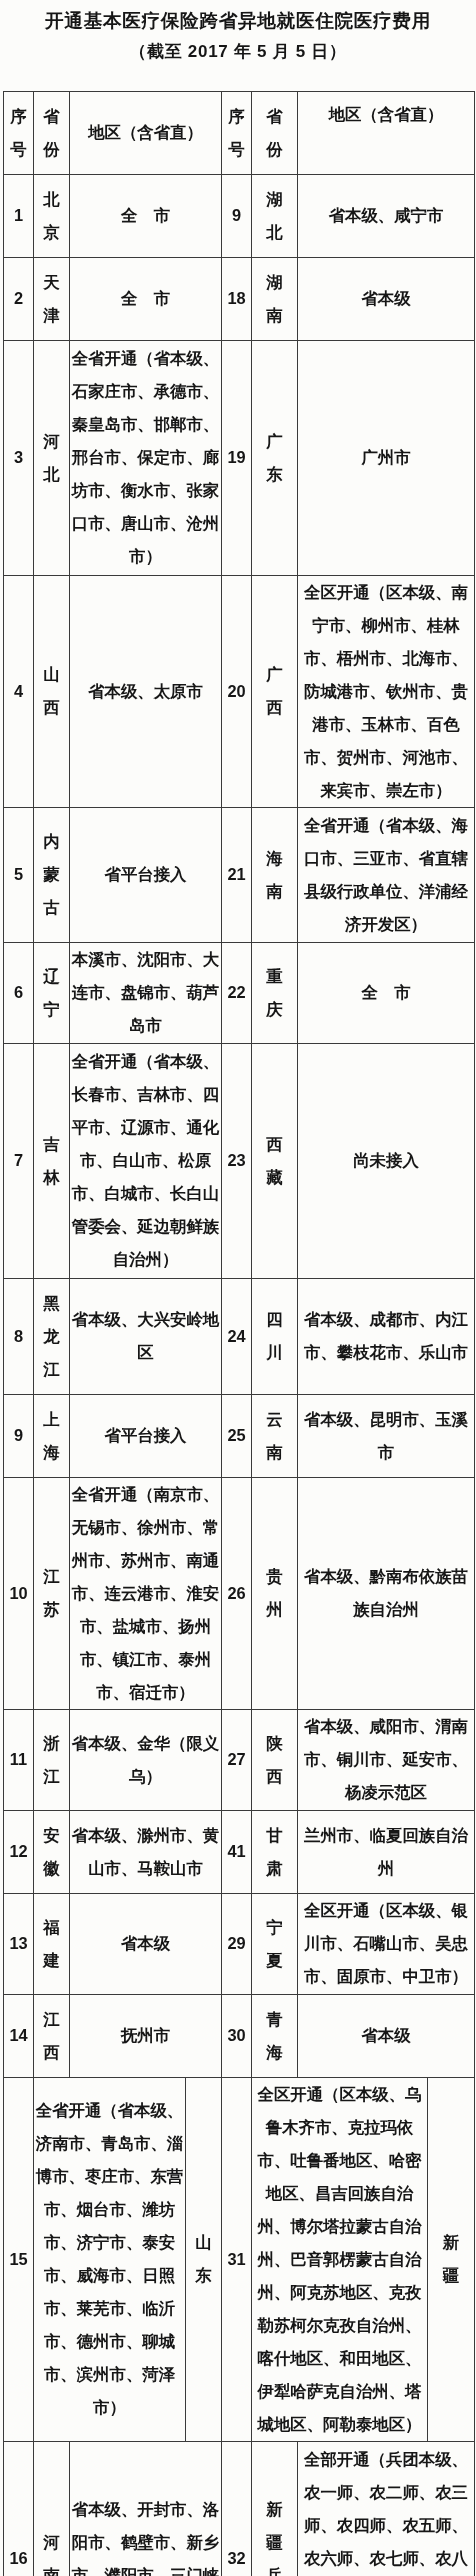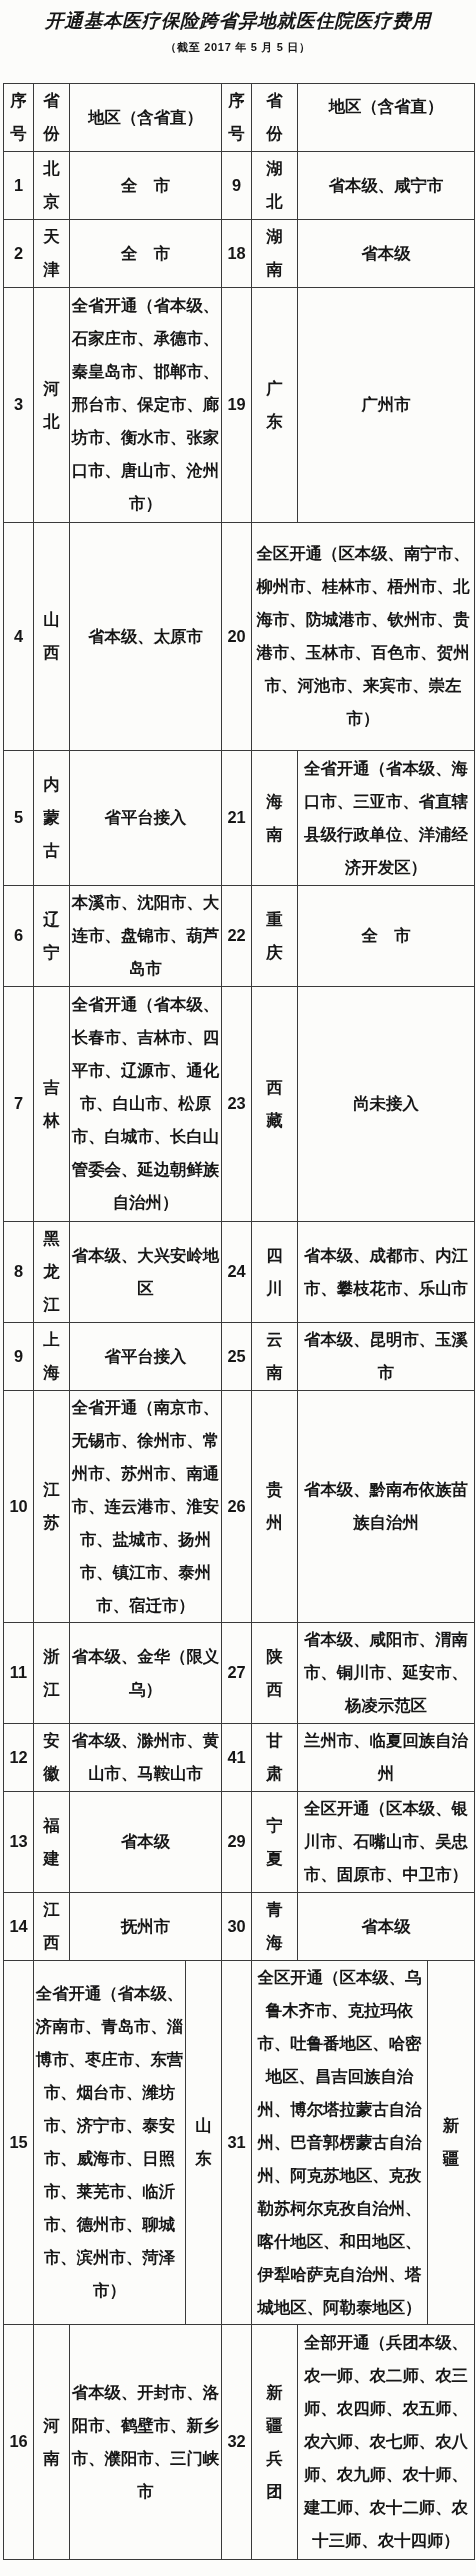--- a/index.html
+++ b/index.html
@@ -9,24 +9,24 @@
   }
   *{box-sizing:border-box;margin:0;padding:0;}
   html,body{background:#e9e9e9;}
   body{font-family:"Liberation Sans","DejaVu Sans",sans-serif;}
   .page{
     width:476px;height:2576px;margin:0 auto;background:var(--bg);
     color:var(--ink);overflow:hidden;position:relative;
   }
   .title{
     margin-top:9px;text-align:center;font-size:18.6px;line-height:24.5px;
-    font-weight:700;letter-spacing:0.7px;font-style:italic;
+    font-weight:700;letter-spacing:0.7px;
   }
   .date-note{
-    margin-top:6.7px;text-align:center;font-size:11px;font-weight:700;letter-spacing:0.7px;
+    margin-top:6.7px;text-align:center;font-size:17px;font-weight:700;letter-spacing:0.7px;
   }
   .regions-table{
     margin:27.5px 1.5px 0 3px;width:472px;border:0.7px solid var(--line);
     font-size:16.4px;font-weight:700;
   }
   .tr{display:flex;border-bottom:0.7px solid var(--line);}
   .tr:last-child{border-bottom:none;}
   .td{
     display:flex;align-items:center;justify-content:center;
     border-right:0.7px solid var(--line);text-align:center;
@@ -34,21 +34,21 @@
   }
   .td:last-child{border-right:none;}
   .c1{width:30px;}
   .c2{width:36px;}
   .c3{width:152px;}
   .c4{width:30px;}
   .c5{width:46px;}
   .c6{flex:1;}
   .rg{display:block;line-height:33px;word-break:normal;}
   .v{
-    display:block;width:1.12em;margin:0 auto;line-height:33px;
+    display:block;width:1.12em;margin:8px auto;line-height:33px;
     word-break:break-all;text-align:center;
   }
   .num{line-height:33px;}
   .va-top{align-items:flex-start;padding-top:6.7px;}
 </style>
 </head>
 <body>
 
 <div class="page">
 
@@ -149,20 +149,23 @@
         </div>
       <div class="td c2">
           <span class="v">山西</span>
         </div>
       <div class="td c3">
           <span class="rg">省本级、太原市</span>
         </div>
       <div class="td c4">
           <span class="num">20</span>
         </div>
+      <div class="td c5">
+          <span class="v">广西</span>
+        </div>
       <div class="td c6">
           <span class="rg">全区开通（区本级、南宁市、柳州市、桂林市、梧州市、北海市、防城港市、钦州市、贵港市、玉林市、百色市、贺州市、河池市、来宾市、崇左市）</span>
         </div>
     </div>
 
     <div class="tr" style="min-height:134px">
       <div class="td c1">
           <span class="num">5</span>
         </div>
       <div class="td c2">

